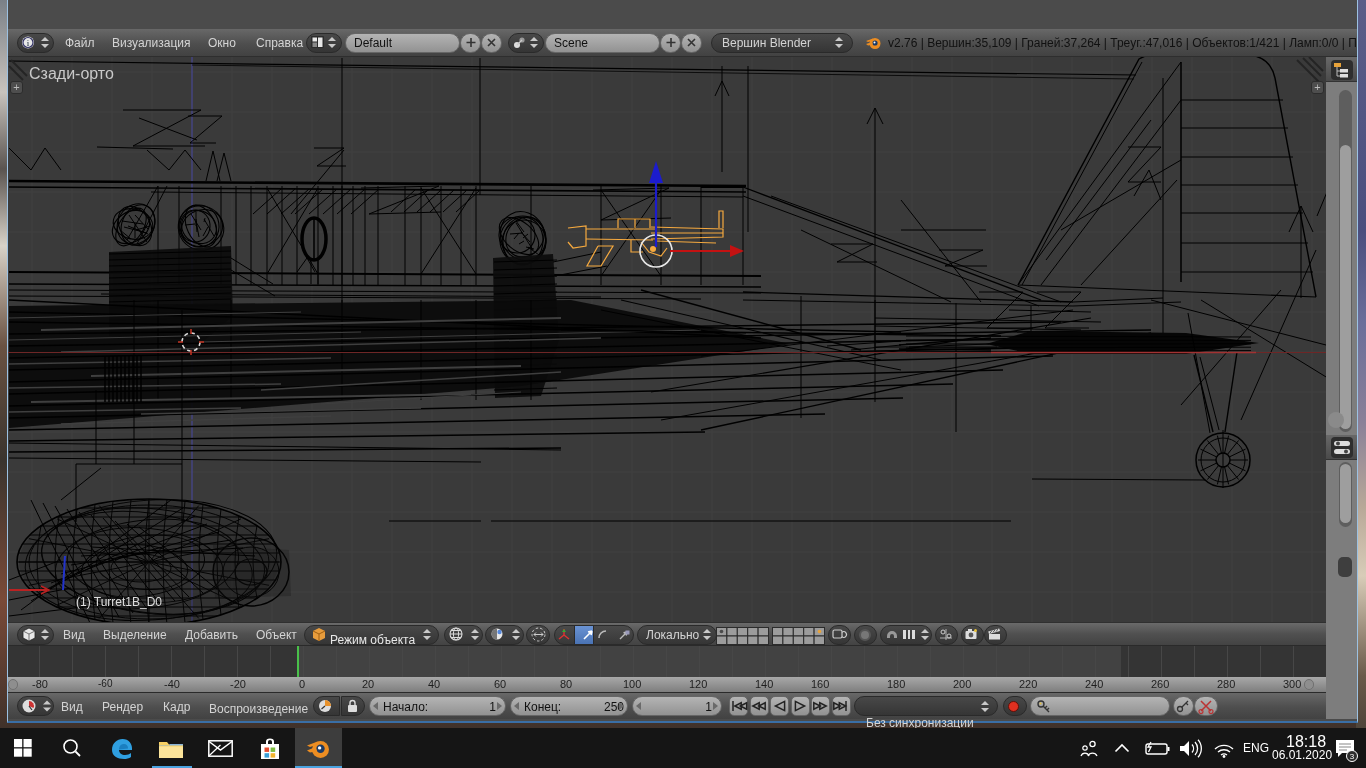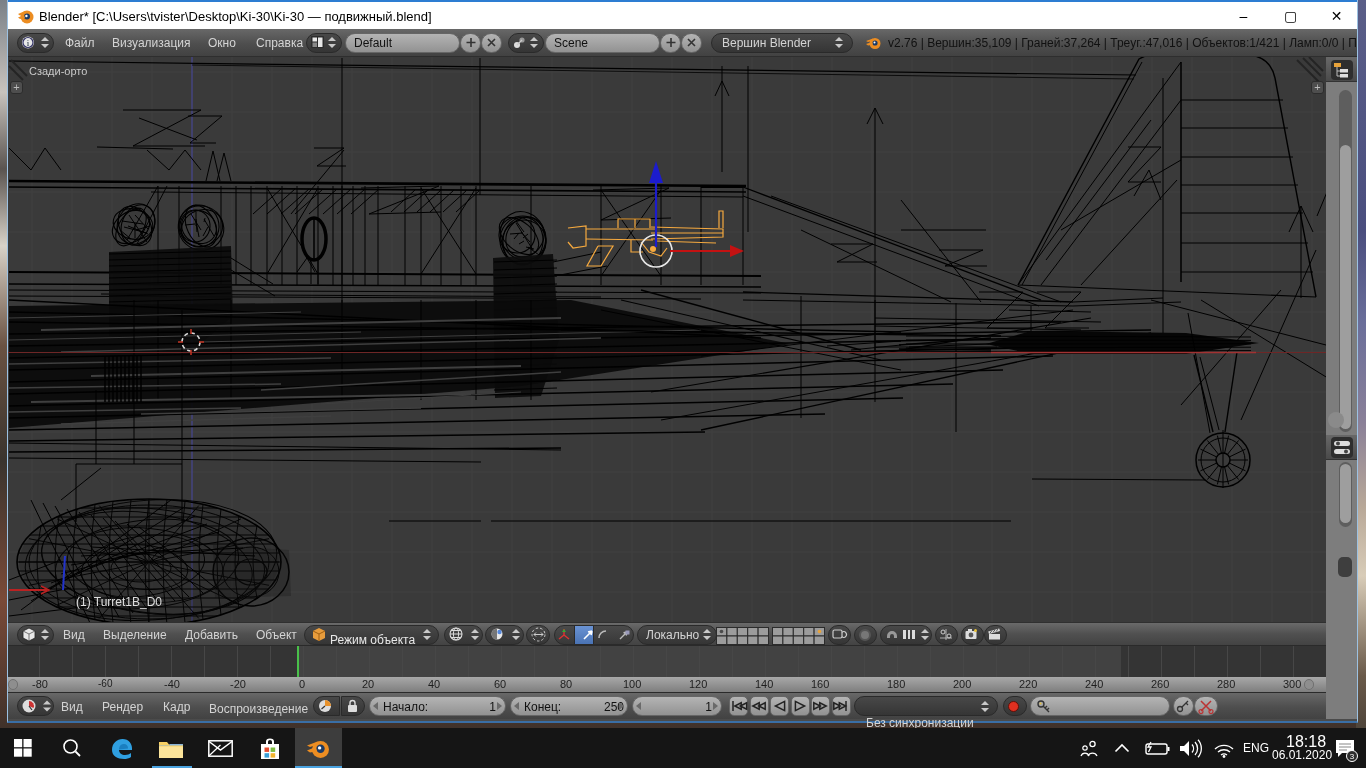--- a/index.html
+++ b/index.html
@@ -22,33 +22,20 @@
 #tlruler{left:0;top:677px;width:1318px;height:15px;background:linear-gradient(180deg,#a8a8a8,#7e7e7e)}
 #tlhdr{left:0;top:692px;width:1318px;height:27px;background:linear-gradient(180deg,#686868,#4e4e4e 55%,#424242);border-top:1px solid #2a2a2a}
 #rpanel{left:1318px;top:57px;width:31px;height:662px;background:#7d7d7d}
 #taskbar{left:0;top:728px;width:1366px;height:40px;background:#151515}
 .tseg{position:absolute;font-size:12px;color:#d4d4d4}
 .white{color:#fff}
 </style></head><body>
 <div id="wall" class="abs"></div>
 <div id="wallr" class="abs"></div>
 <div id="win" class="abs">
- <div id="titlebar" class="abs">
-  <svg class="abs" style="left:9px;top:5px" width="18" height="18" viewBox="0 0 18 18">
-    <circle cx="10" cy="10" r="6.5" fill="#ec8d22"></circle>
-        <circle cx="10" cy="9.6" r="3" fill="#1b3a66"></circle>
-        <circle cx="9.4" cy="9" r="1.2" fill="#fff"></circle>
-    <path d="M1,7 L8,4 L8,6.5 L3,8.5 Z" fill="#ec8d22"></path>
-        <path d="M1,10.5 L7,8 L8,11 L3,12 Z" fill="#ec8d22"></path>
-  </svg>
-  <div id="title" class="abs">Blender* [C:\Users\tvister\Desktop\Ki-30\Ki-30 — подвижный.blend]</div>
-  <div class="abs wbtn" style="left:1227px">–</div>
-  <div class="abs wbtn" style="left:1274px">▢</div>
-  <div class="abs wbtn" style="left:1320px">✕</div>
- </div>
  <div id="menubar" class="abs">
   <div class="pill" style="left:9px;top:3.5px;width:37px;height:20px"></div>
   <svg class="abs" style="left:13px;top:6px" width="30" height="15" viewBox="0 0 30 15">
    <circle cx="7" cy="7.5" r="6" fill="#e8e8e8"></circle>
         <circle cx="7" cy="7.5" r="5" fill="none" stroke="#336" stroke-width="1.2"></circle>
    <text x="7" y="11" font-size="9" text-anchor="middle" fill="#123" font-family="Liberation Serif">i</text>
    <polygon points="20,6 28,6 24,2" fill="#c9c9c9"></polygon>
         <polygon points="20,9 28,9 24,13" fill="#c9c9c9"></polygon>
   </svg>
   <div class="mtxt" style="left:57px">Файл</div>
@@ -568,21 +555,21 @@
 <line x1="669" y1="251" x2="730" y2="251" stroke="#c41212" stroke-width="2.2"></line>
 <polygon points="729,245 729,257 743,251" fill="#c41212" stroke="none" stroke-width="1"></polygon>
   <g stroke="#242424" stroke-width="2">
    <line x1="1296" y1="60" x2="1318" y2="82"></line>
           <line x1="1302" y1="58" x2="1320" y2="76"></line>
           <line x1="1308" y1="57" x2="1322" y2="71"></line>
    <line x1="10" y1="60" x2="26" y2="76"></line>
           <line x1="8" y1="66" x2="22" y2="80"></line>
   </g>
   </svg>
-  <div class="abs" style="left:21px;top:8px;font-size:11px;color:#c9c9c9">Сзади-орто</div>
+  <div class="abs" style="left:21px;top:8px;font-size:16px;color:#c9c9c9">Сзади-орто</div>
   <div class="abs" style="left:68px;top:538px;font-size:12px;color:#dedede">(1) Turret1B_D0</div>
   <div class="abs" style="left:2px;top:24px;width:13px;height:13px;background:#4e4e4e;border:1px solid #2c2c2c;border-radius:3px;color:#bbb;font-size:11px;line-height:11px;text-align:center">+</div>
   <div class="abs" style="left:1303px;top:24px;width:13px;height:13px;background:#4e4e4e;border:1px solid #2c2c2c;border-radius:3px;color:#bbb;font-size:11px;line-height:11px;text-align:center">+</div>
  </div>
  <div id="hdr3d" class="abs">
 <div class="pill" style="left:9px;top:1.5px;width:37px;height:20px"></div>
 <svg class="abs" style="left:13px;top:3px" width="32" height="17" viewBox="0 0 32 17">
 <path d="M8,2 L14,5 L14,12 L8,15 L2,12 L2,5 Z" fill="#e8e8e8" stroke="#222" stroke-width="0.8"></path>
 <path d="M2,5 L8,8 L14,5 M8,8 L8,15" stroke="#555" stroke-width="0.8" fill="none"></path>
         <polygon points="20,7 28,7 24,3" fill="#c9c9c9"></polygon>

